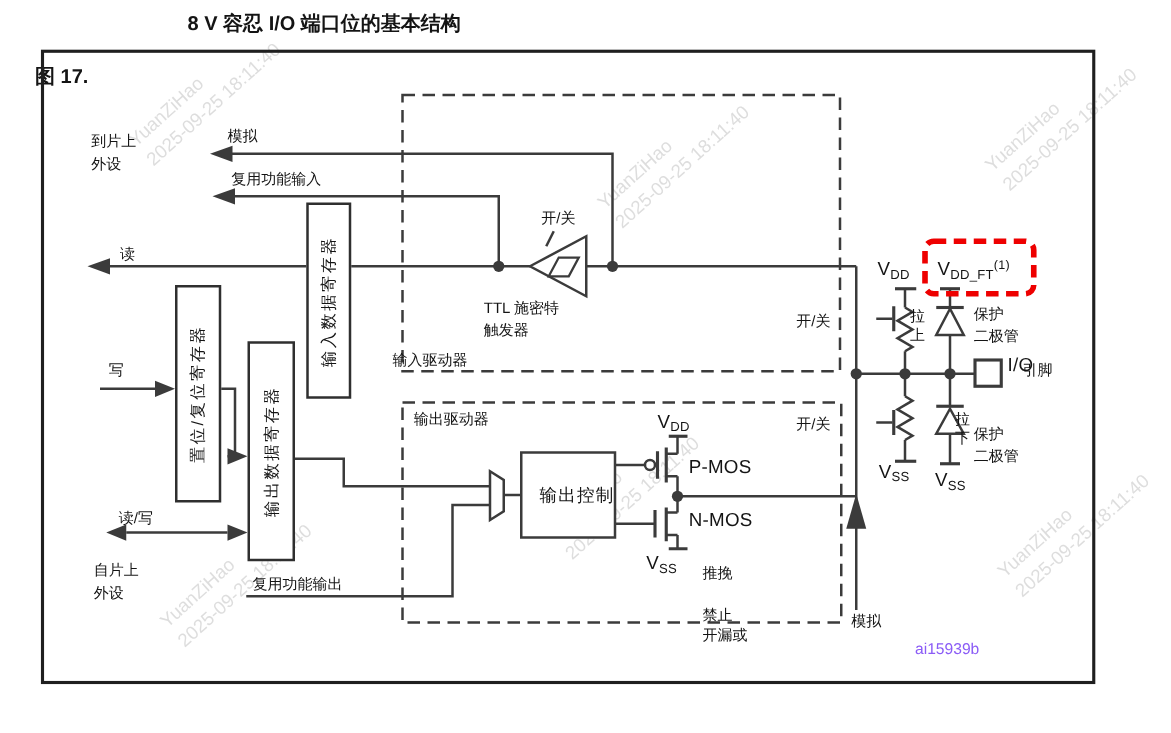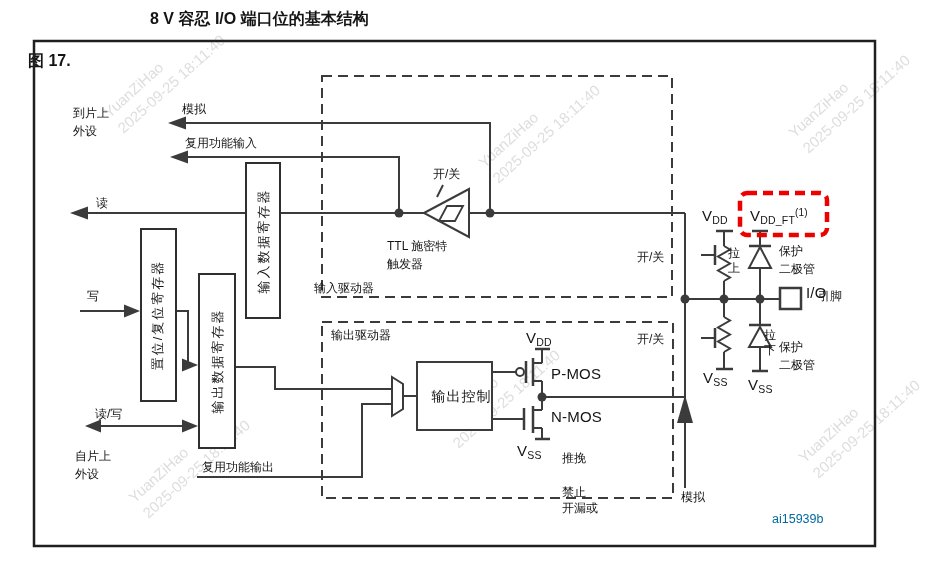--- a/index.html
+++ b/index.html
@@ -224,16 +224,16 @@
   <div class="lbl lat" style="left:748px;top:377px;"><span>V</span><sub>SS</sub></div>
 
   <div class="lbl" style="left:779px;top:243px;">保护</div>
   <div class="lbl" style="left:779px;top:261px;">二极管</div>
   <div class="lbl" style="left:779px;top:339px;">保护</div>
   <div class="lbl" style="left:779px;top:357px;">二极管</div>
   <div class="lbl lat" style="left:806px;top:285px;">I/O</div>
   <div class="lbl" style="left:806px;top:288px;margin-left:12px;">引脚</div>
 
   <div class="lbl" style="left:681px;top:489px;">模拟</div>
-  <div class="lbl" style="left:772px;top:511px;font-size:12.5px;color:#0369a1;">ai15939b</div>
+  <div class="lbl" style="left:732px;top:511px;font-size:12.5px;color:#8b5cf6;">ai15939b</div>
 
 
 </div>
 
 </body></html>

